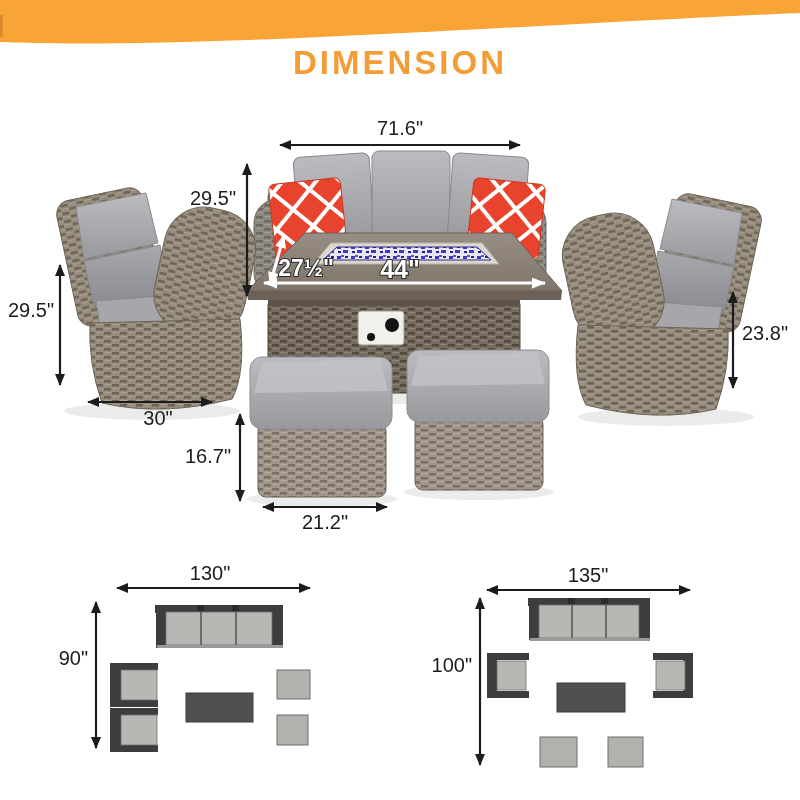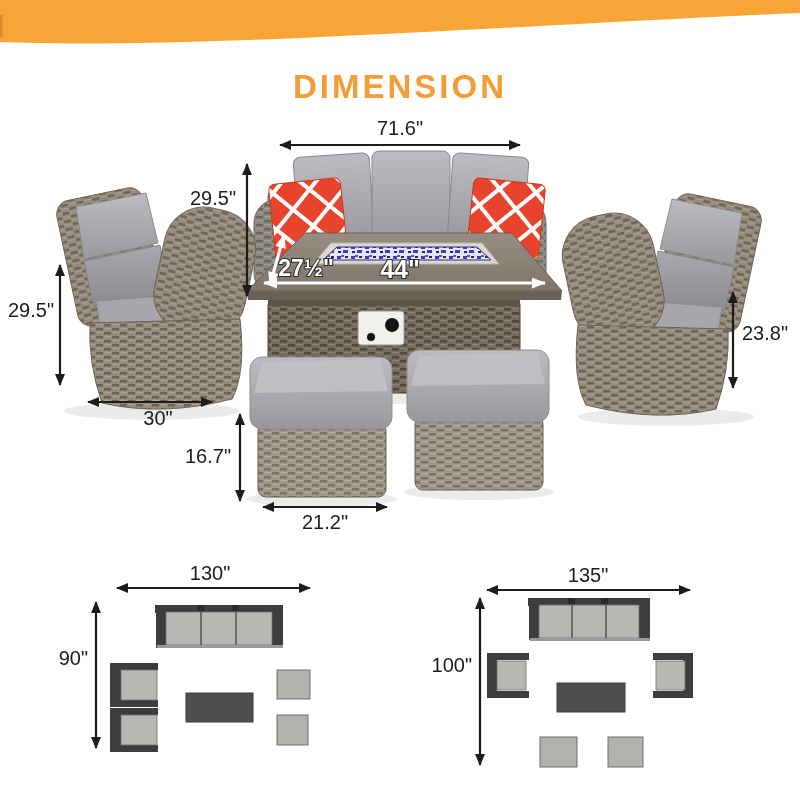--- a/index.html
+++ b/index.html
@@ -1,20 +1,20 @@
 <!DOCTYPE html>
 <html><head>
 <meta charset="utf-8">
 <style>
   html,body{margin:0;padding:0;background:#fff;}
   .page{position:relative;width:800px;height:800px;background:#ffffff;overflow:hidden;
         font-family:"Liberation Sans",sans-serif;}
   .banner{position:absolute;top:0;left:0;}
   .page-title{position:absolute;top:44px;left:0;width:100%;text-align:center;
-        font-size:33px;font-weight:bold;letter-spacing:3px;color:#f49c36;margin-top:24px;}
+        font-size:33px;font-weight:bold;letter-spacing:3px;color:#f49c36;}
   .scene{position:absolute;top:95px;left:0;}
   .plans{position:absolute;top:553px;left:0;}
   svg text{font-family:"Liberation Sans",sans-serif;}
   .dim{font-size:20px;fill:#1c1c1c;}
   .dimw{font-size:25px;font-weight:bold;fill:#ffffff;stroke:#2a2a2a;stroke-width:2;paint-order:stroke;}
   .dimw2{font-size:23px;font-weight:bold;fill:#ffffff;stroke:#2a2a2a;stroke-width:2;paint-order:stroke;}
   .arrow{stroke:#1c1c1c;stroke-width:2.2;}
   .warrow{stroke:#ffffff;stroke-width:3;}
 </style>
 </head>

